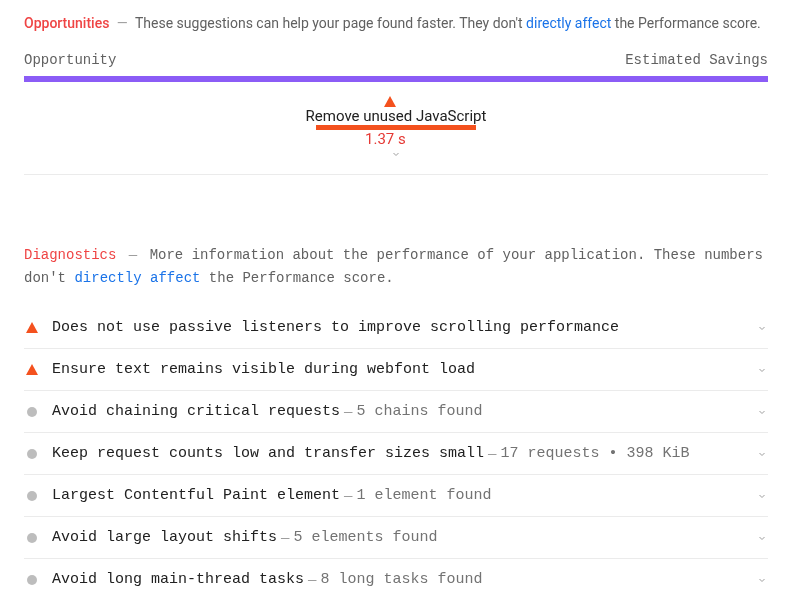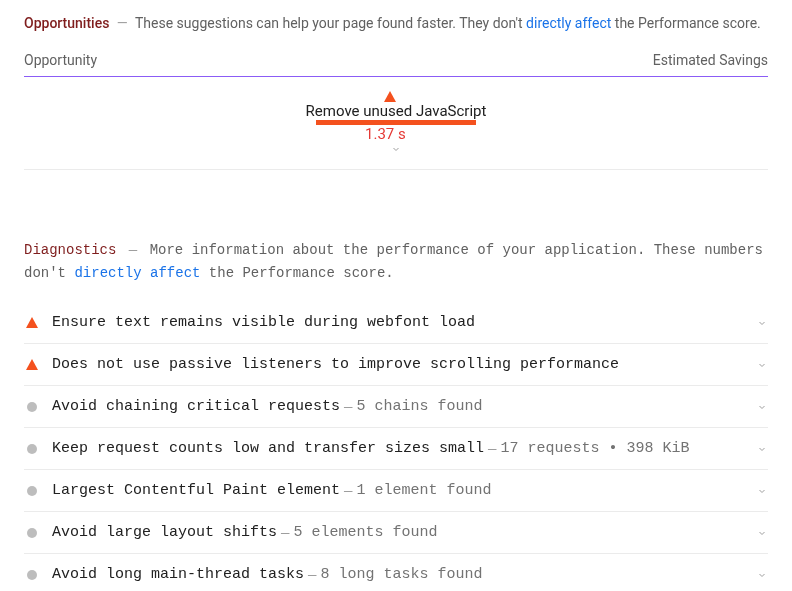--- a/index.html
+++ b/index.html
@@ -11,37 +11,38 @@
       font-size: 14px;
       color: #212121;
     }
     .section-desc {
       color: #616161;
       line-height: 1.6;
       margin-bottom: 18px;
     }
     .section-title {
       font-weight: 500;
-      color: #7f1d1d;
+      color: #ef4444;
     }
     .dash {
       color: #9e9e9e;
       margin: 0 4px;
     }
     .link {
       color: #1a73e8;
       text-decoration: none;
     }
     .col-headers {
       display: flex;
       justify-content: space-between;
       color: #616161;
       padding: 0 0 8px 0;
-      border-bottom: 1px solid #8b5cf6;
+      border-bottom: 6px solid #8b5cf6;
       margin-bottom: 0;
+      font-family: Liberation Mono, monospace;
     }
     .opp-row {
       display: flex;
       align-items: center;
       padding: 14px 0;
       border-bottom: 1px solid #ebebeb;
       cursor: pointer;
       flex-direction: column;
     }
     .tri-icon {
@@ -139,31 +140,31 @@
 
 <div class="diagnostics-section">
   <div class="section-desc">
     <span class="section-title">Diagnostics</span>
     <span class="dash">—</span>
     <span>More information about the performance of your application. These numbers don't </span><a href="#" class="link">directly affect</a><span> the Performance score.</span>
   </div>
   <div id="diag-list">
       <div class="diag-row">
         <span class="tri-icon"></span>
+        <span class="diag-title">Does not use passive listeners to improve scrolling performance</span>
+        <span class="diag-spacer"></span>
+        <span class="chev">
+          <svg width="12" height="12" viewBox="0 0 24 24">
+            <path d="M7 10l5 5 5-5" fill="none" stroke="#9e9e9e" stroke-width="2"></path>
+          </svg>
+        </span>
+      </div>
+      <div class="diag-row">
+        <span class="tri-icon"></span>
         <span class="diag-title">Ensure text remains visible during webfont load</span>
-        <span class="diag-spacer"></span>
-        <span class="chev">
-          <svg width="12" height="12" viewBox="0 0 24 24">
-            <path d="M7 10l5 5 5-5" fill="none" stroke="#9e9e9e" stroke-width="2"></path>
-          </svg>
-        </span>
-      </div>
-      <div class="diag-row">
-        <span class="tri-icon"></span>
-        <span class="diag-title">Does not use passive listeners to improve scrolling performance</span>
         <span class="diag-spacer"></span>
         <span class="chev">
           <svg width="12" height="12" viewBox="0 0 24 24">
             <path d="M7 10l5 5 5-5" fill="none" stroke="#9e9e9e" stroke-width="2"></path>
           </svg>
         </span>
       </div>
       <div class="diag-row">
         <span class="dot-icon"></span>
         <span class="diag-title">Avoid chaining critical requests</span>

